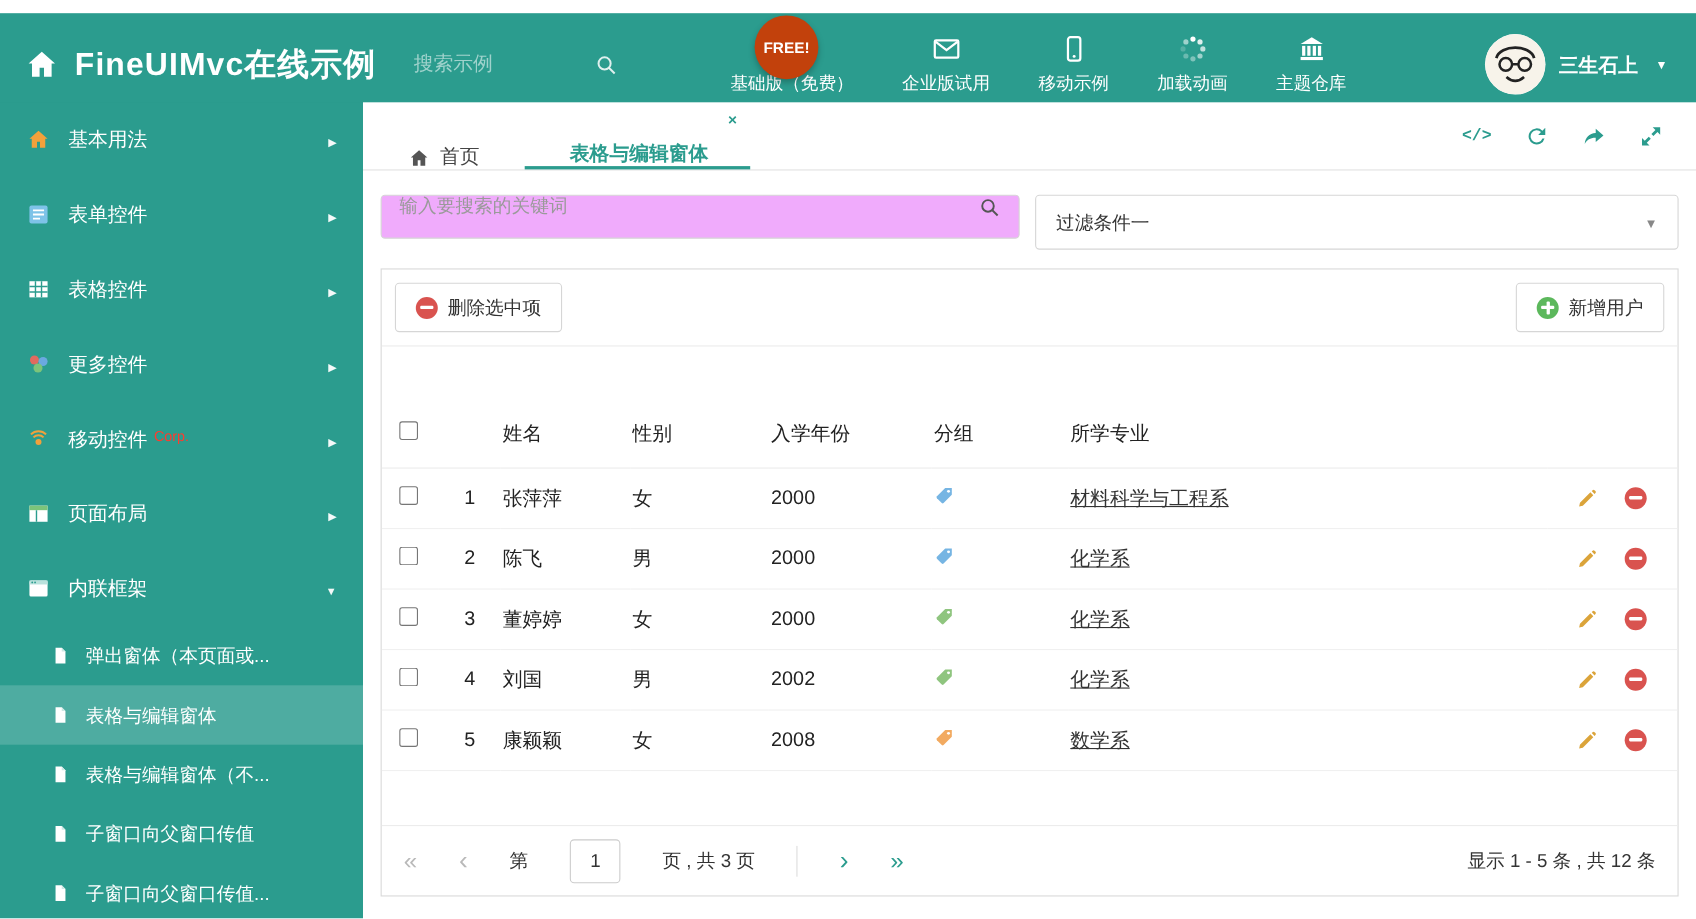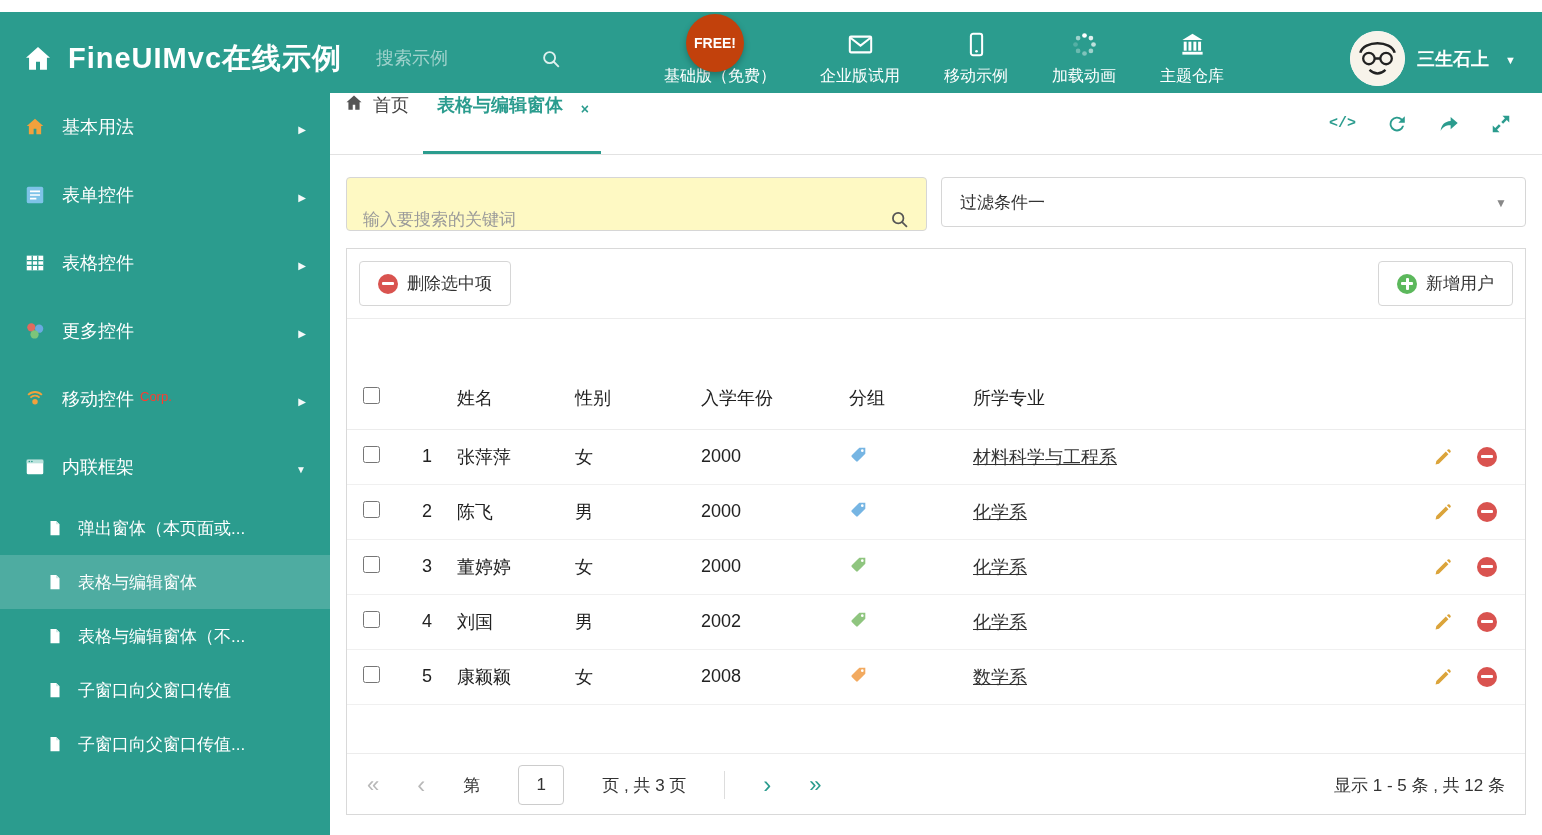--- a/index.html
+++ b/index.html
@@ -54,33 +54,33 @@
   .chev-r::after{content:"▶";font-size:10px;}
   .chev-d::after{content:"▼";font-size:10px;}
   .corp{color:#ff3b2e;font-size:13px;margin-left:6px;position:relative;top:-3px;}
   .s-sub{height:54px;display:flex;align-items:center;padding:0 24px 0 46px;font-size:17px;cursor:pointer;}
   .s-sub .ficon{width:18px;height:18px;margin-right:14px;flex:none;}
   .s-sub.active{background:rgba(255,255,255,.17);}
 
   
   .main{position:absolute;left:330px;top:93px;right:0;bottom:0;display:flex;flex-direction:column;background:#fff;}
   .tabbar{height:62px;border-bottom:1px solid #e2e2e2;display:flex;align-items:stretch;flex:none;}
-  .tab{display:flex;align-items:flex-start;gap:9px;padding:0 14px;font-size:18px;color:#444;position:relative;cursor:pointer;}
+  .tab{display:flex;align-items:flex-end;gap:9px;padding:0 41px;font-size:18px;color:#444;position:relative;cursor:pointer;}
   .tab .ticon{width:20px;height:20px;color:#555;}
   .tab.active{color:var(--teal);font-weight:bold;border-bottom:3px solid var(--teal);padding-right:38px;}
   .tab-close{position:absolute;top:8px;right:12px;color:var(--teal);font-size:14px;font-weight:bold;cursor:pointer;}
   .tab-close::after{content:"×";}
   .tab-actions{margin-left:auto;display:flex;align-items:center;gap:30px;padding-right:30px;color:var(--teal);}
   .ta{width:22px;height:22px;cursor:pointer;}
   .code-icon{width:auto;font-family:"Liberation Mono","DejaVu Sans Mono",monospace;font-size:15px;font-weight:bold;cursor:pointer;}
   .code-icon::after{content:"</>";}
 
   .content{flex:1;padding:22px 16px 20px 16px;display:flex;flex-direction:column;min-height:0;}
   .filter-row{display:flex;gap:14px;margin-bottom:17px;flex:none;}
-  .search-box{flex:1;height:54px;border:1px solid #d6d6d6;border-radius:4px;display:flex;align-items:flex-end;padding:0 16px;background:#fef9c3;}
+  .search-box{flex:1;height:40px;border:1px solid #d6d6d6;border-radius:4px;display:flex;align-items:flex-start;padding:0 16px;background:#f0abfc;}
   .search-box input{border:none;outline:none;flex:1;font-size:17px;color:#333;font-family:inherit;background:transparent;}
   .search-box input::placeholder{color:#9a9a9a;}
   .search-box .mag2{width:21px;height:21px;color:#555;cursor:pointer;}
   .dropdown{flex:1;height:50px;border:1px solid #d6d6d6;border-radius:4px;display:flex;align-items:center;padding:0 18px;font-size:17px;color:#333;cursor:pointer;background:#fff;}
   .dd-caret{margin-left:auto;color:#888;}
   .dd-caret::after{content:"▼";font-size:12px;}
 
   .panel{border:1px solid var(--border);flex:1;display:flex;flex-direction:column;overflow:hidden;background:#fff;gap:48px;}
   .toolbar{display:flex;justify-content:space-between;padding:12px;border-bottom:1px solid var(--line);flex:none;}
   .btn{
@@ -246,20 +246,29 @@
     <span>更多控件</span>
     <span class="chev chev-r"></span>
   </div>
   <div class="s-item">
     <svg class="sicon" viewBox="0 0 24 24">
         <circle cx="12" cy="15" r="3" fill="#f2a13c"></circle>
         <path d="M7 10.5a7 7 0 0 1 10 0M4.5 7.5a10.5 10.5 0 0 1 15 0" stroke="#f2a13c" stroke-width="2" fill="none"></path>
       </svg>
     <span>移动控件</span>
     <span class="corp">Corp.</span>
+    <span class="chev chev-r"></span>
+  </div>
+  <div class="s-item">
+    <svg class="sicon" viewBox="0 0 24 24">
+        <rect x="3" y="4" width="18" height="16" fill="#fff"></rect>
+        <rect x="3" y="4" width="18" height="4.5" fill="#7cc47a"></rect>
+        <path d="M10 8.5V20" stroke="#2b9c8e" stroke-width="1.4"></path>
+      </svg>
+    <span>页面布局</span>
     <span class="chev chev-r"></span>
   </div>
   <div class="s-item">
     <svg class="sicon" viewBox="0 0 24 24">
         <rect x="3" y="4" width="18" height="16" rx="1.5" fill="#fff"></rect>
         <rect x="3" y="4" width="18" height="4" fill="#b9e2dc"></rect>
         <circle cx="5.8" cy="6" r=".9" fill="#2b9c8e"></circle>
         <circle cx="8.6" cy="6" r=".9" fill="#2b9c8e"></circle>
       </svg>
     <span>内联框架</span>

